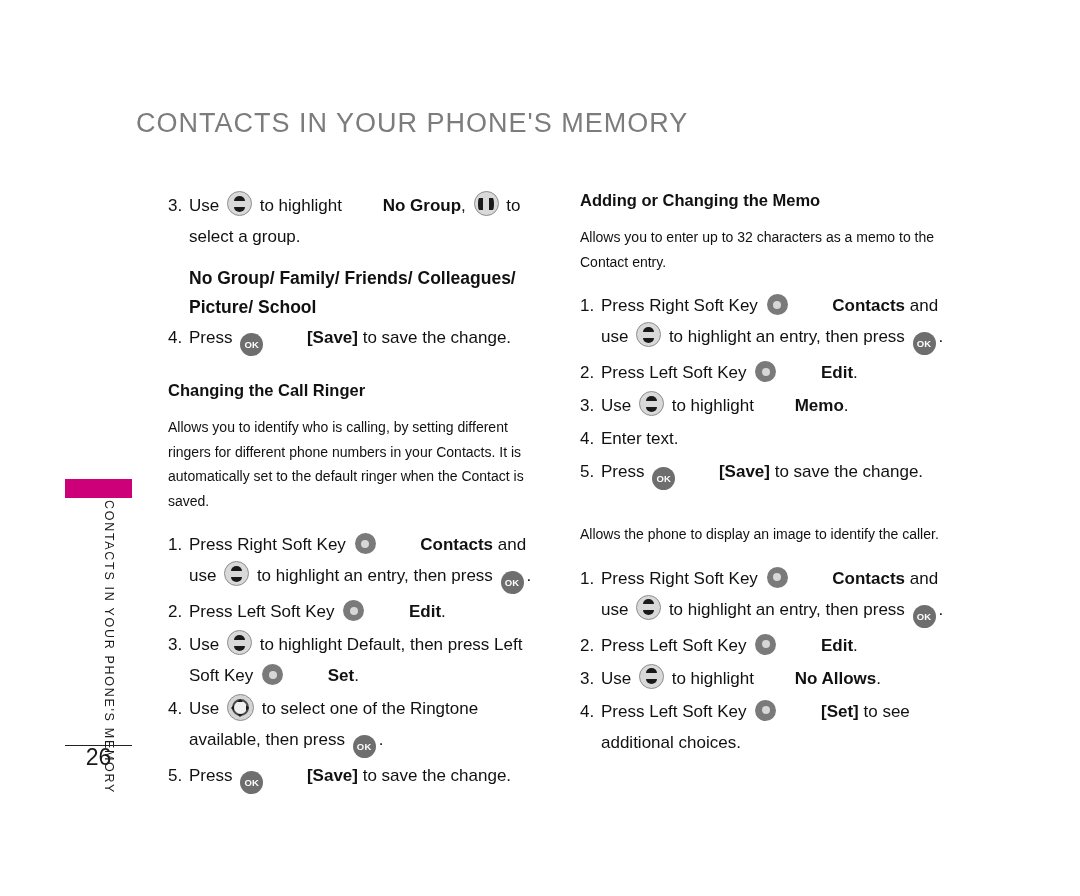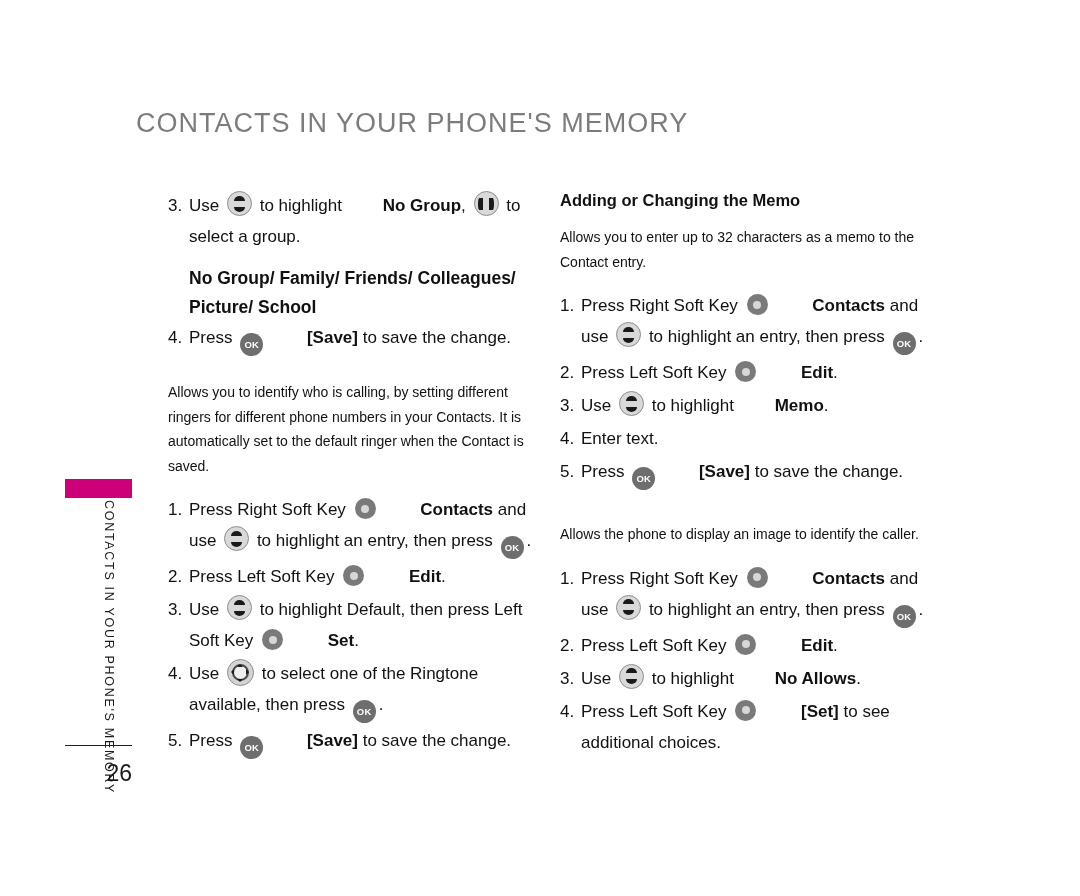--- a/index.html
+++ b/index.html
@@ -53,35 +53,35 @@
     text-align: left;
   }
   .side-rule {
     position: absolute;
     left: 65px; top: 745px;
     width: 67px; height: 0;
     border-top: 1.6px solid #222;
   }
   .page-number {
     position: absolute;
-    left: 65px; top: 760px;
+    left: 65px; top: 744px;
     width: 67px;
-    text-align: right;
+    text-align: center;
     font-size: 23px;
     color: #1a1a1a;
   }
 
   
   .col {
     position: absolute;
     top: 190px;
     width: 380px;
   }
   .col-left  { left: 168px; }
-  .col-right { left: 560px; }
+  .col-right { left: 580px; }
 
   .sec-head {
     font-size: 16.5px;
     font-weight: bold;
     color: #111;
     margin: 0 0 14px 0;
     line-height: 1.3;
   }
   .para {
     font-size: 14px;
@@ -265,20 +265,21 @@
   <div class="step">
     <span class="step-num">4.</span>
     <span class="step-body"><span>Press</span>
       <span class="ico ico-ok">OK</span>
       <b>[Save]</b>
       <span>to save the change.</span></span>
   </div>
 
   <div class="spacer-md"></div>
 
+  <div class="sec-head">Changing the Call Ringer</div>
   <div class="para">Allows you to identify who is calling, by setting different ringers for different phone numbers in your Contacts. It is automatically set to the default ringer when the Contact is saved.</div>
 
   <div class="step">
     <span class="step-num">1.</span>
     <span class="step-body"><span>Press Right Soft Key</span>
       <span class="ico ico-soft"></span>
       <b>Contacts</b>
       <span>and use</span>
       <span class="ico ico-ud"></span>
       <span>to highlight an entry, then press</span>

